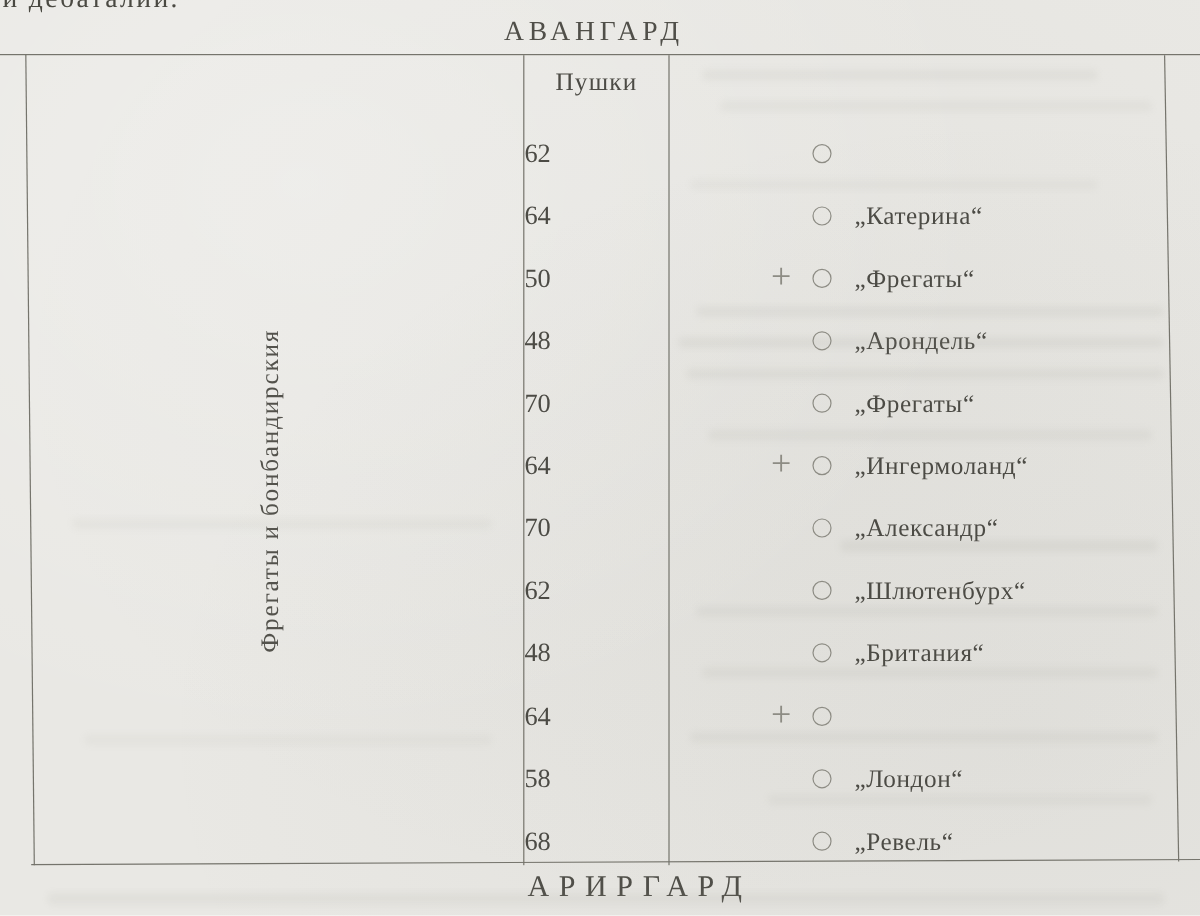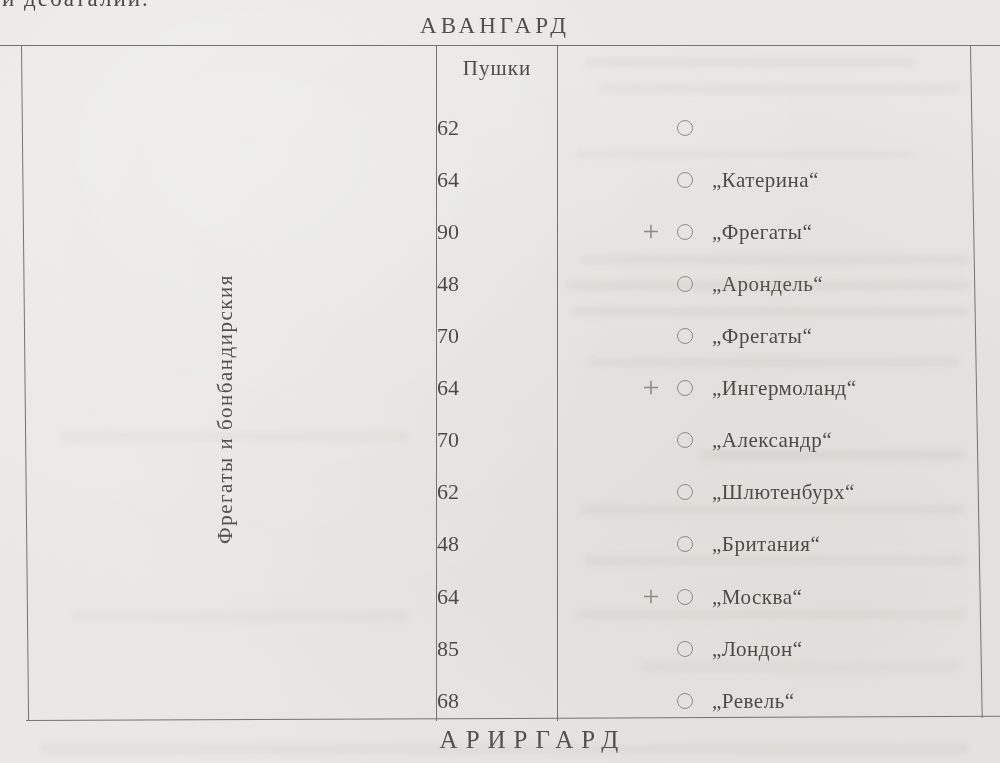--- a/index.html
+++ b/index.html
@@ -95,21 +95,21 @@
     <span class="marker"></span>
     <span class="circle"></span>
   </div>
   <div class="row" style="top:163px">
     <span class="guns">64</span>
     <span class="marker"></span>
     <span class="circle"></span>
     <span class="ship">„Катерина“</span>
   </div>
   <div class="row" style="top:215px">
-    <span class="guns">90</span>
+    <span class="guns">50</span>
     <span class="marker">+</span>
     <span class="circle"></span>
     <span class="ship">„Фрегаты“</span>
   </div>
   <div class="row" style="top:267px">
     <span class="guns">48</span>
     <span class="marker"></span>
     <span class="circle"></span>
     <span class="ship">„Арондель“</span>
   </div>
@@ -140,24 +140,23 @@
   <div class="row" style="top:527px">
     <span class="guns">48</span>
     <span class="marker"></span>
     <span class="circle"></span>
     <span class="ship">„Британия“</span>
   </div>
   <div class="row" style="top:580px">
     <span class="guns">64</span>
     <span class="marker">+</span>
     <span class="circle"></span>
-    <span class="ship">„Москва“</span>
   </div>
   <div class="row" style="top:632px">
-    <span class="guns">85</span>
+    <span class="guns">58</span>
     <span class="marker"></span>
     <span class="circle"></span>
     <span class="ship">„Лондон“</span>
   </div>
   <div class="row" style="top:684px">
     <span class="guns">68</span>
     <span class="marker"></span>
     <span class="circle"></span>
     <span class="ship">„Ревель“</span>
   </div>

